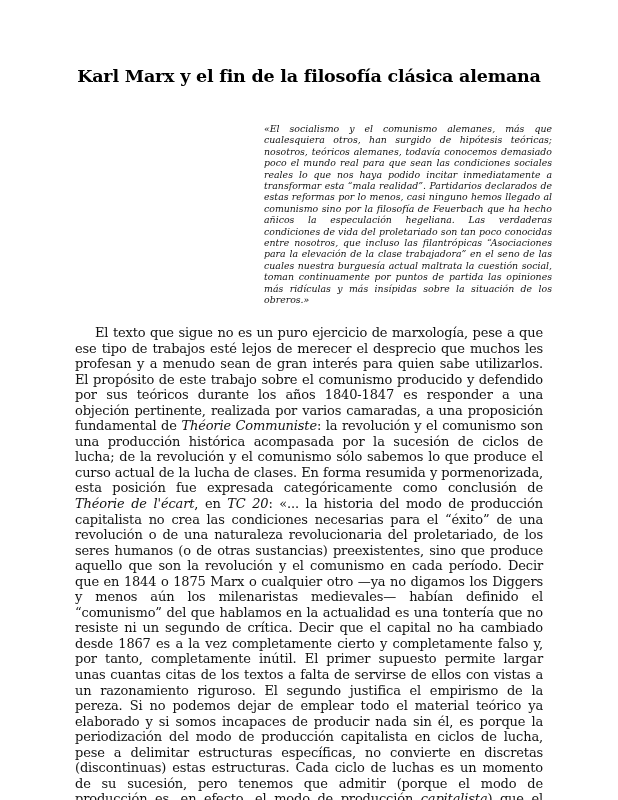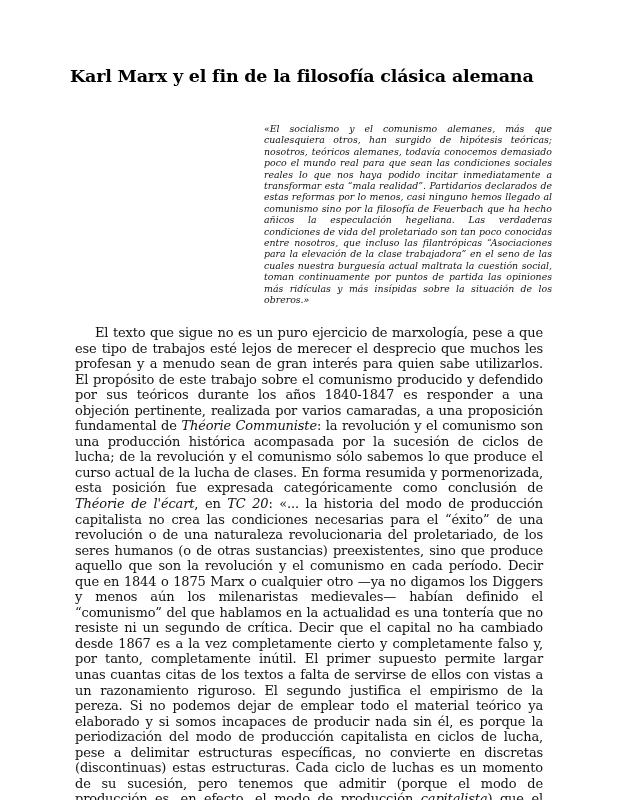--- a/index.html
+++ b/index.html
@@ -1,20 +1,20 @@
 <!DOCTYPE html>
 <html><head>
   <meta charset="utf-8">
   <style>
     html, body { margin: 0; padding: 0; background: #ffffff; }
     body { width: 618px; height: 800px; position: relative; overflow: hidden; color: #111; }
     .page { position: absolute; left: 0; top: 0; width: 618px; height: 800px; background: #fff; }
     .title {
       position: absolute; left: 70px; top: 66px; width: 478px;
-      text-align: left; font-family: "DejaVu Serif", serif; font-weight: bold;
+      text-align: center; font-family: "DejaVu Serif", serif; font-weight: bold;
       font-size: 17.5px; letter-spacing: -0.2px; color: #000; margin: 0;
     }
     .epigraph {
       position: absolute; left: 248px; top: 107px; width: 288px;
       font-family: "DejaVu Serif", serif; font-style: italic;
       font-size: 9.4px; line-height: 11.4px; text-align: justify; color: #111;
       margin: 16px;
     }
     .source {
       position: absolute; left: 248px; top: 284px; width: 288px;

